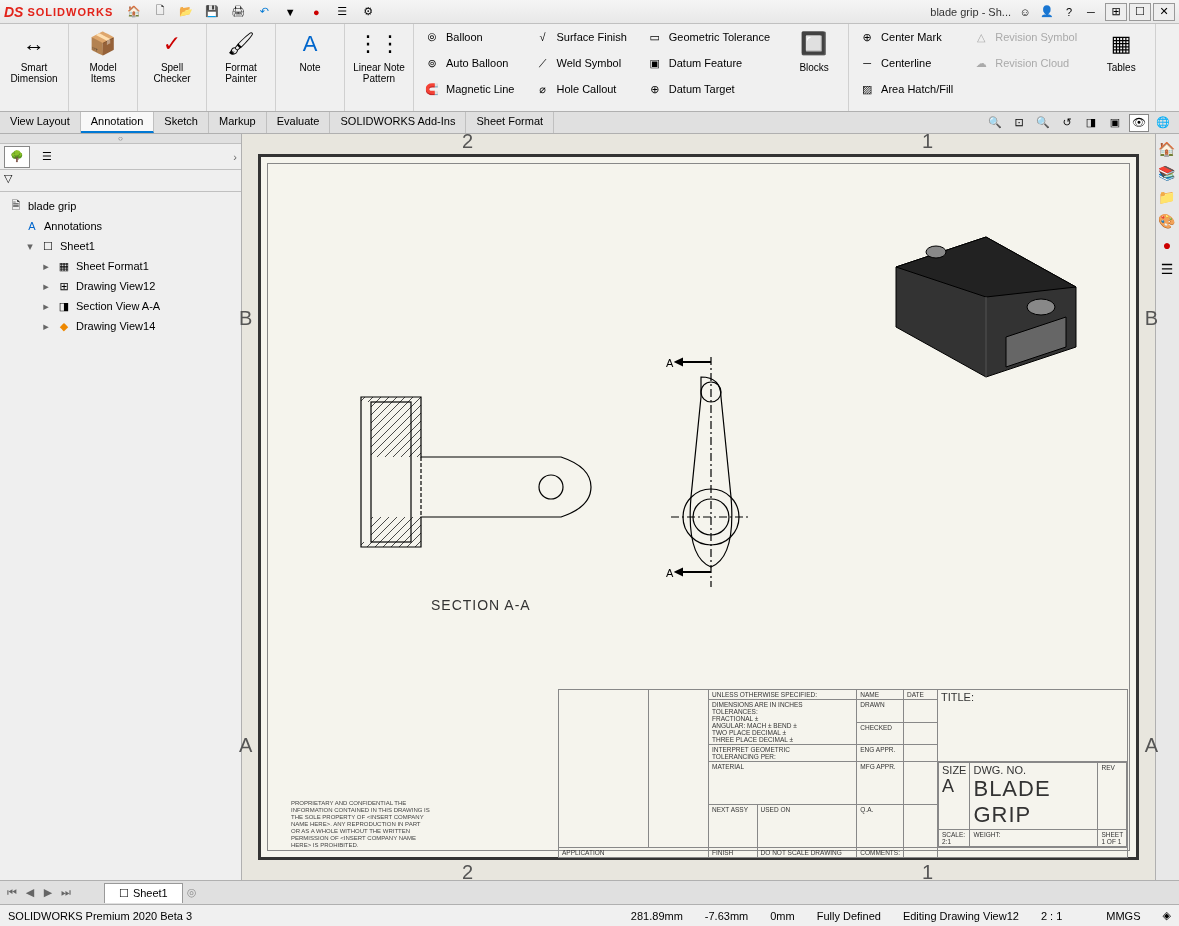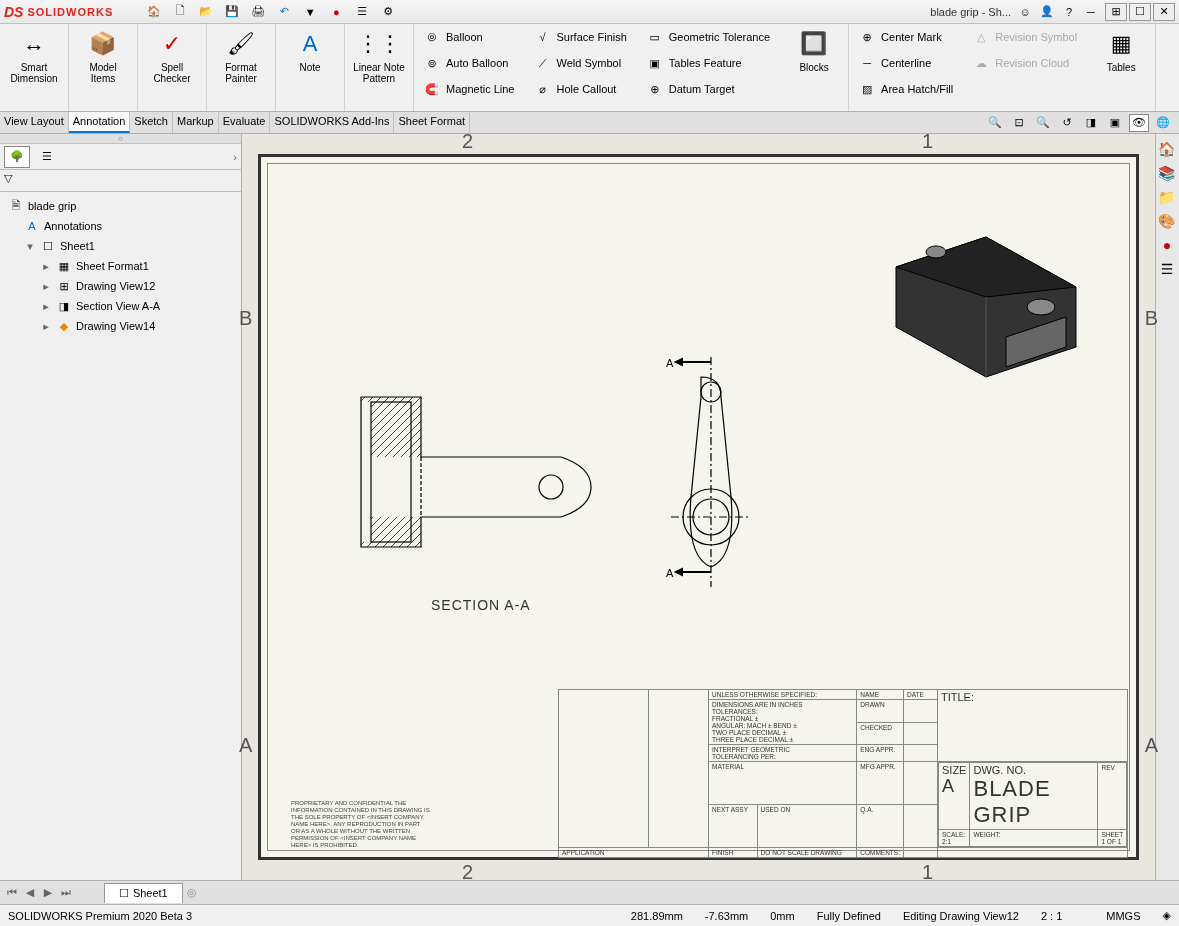--- a/index.html
+++ b/index.html
@@ -1,18 +1,18 @@
 <!DOCTYPE html>
 <html><head>
 <meta charset="utf-8">
 <style>
 * { margin:0; padding:0; box-sizing:border-box; font-family:"Segoe UI",Arial,sans-serif; font-size:11px; }
 body { width:1179px; height:926px; background:#e8e8e8; overflow:hidden; display:flex; flex-direction:column; }
 .titlebar { height:24px; background:linear-gradient(#f5f5f5,#e8e8e8); display:flex; align-items:center; padding:0 4px; border-bottom:1px solid #c0c0c0; }
-.logo { display:flex; align-items:center; gap:4px; margin-right:20px; }
+.logo { display:flex; align-items:center; gap:4px; }
 .logo-ds { color:#e2231a; font-weight:bold; font-size:14px; font-style:italic; }
 .logo-text { color:#e2231a; font-weight:bold; font-size:11px; letter-spacing:1px; }
 .menubar { display:flex; gap:2px; }
 .menu-item { padding:3px 8px; cursor:pointer; }
 .menu-item.selected { background:#fff; border:1px solid #999; }
 .title-right { margin-left:auto; display:flex; align-items:center; gap:6px; }
 .ticon { width:16px; height:16px; display:inline-flex; align-items:center; justify-content:center; }
 .doc-title { color:#333; }
 .winbtns { display:flex; gap:2px; }
 .winbtn { width:22px; height:18px; display:flex; align-items:center; justify-content:center; border:1px solid #999; background:#eee; }
@@ -23,21 +23,21 @@
 .rgroup { display:flex; flex-direction:column; align-items:center; padding:4px 6px; border-right:1px solid #d0d0d0; }
 .rbig { display:flex; flex-direction:column; align-items:center; width:56px; cursor:pointer; }
 .rbig .ricon { width:32px; height:32px; display:flex; align-items:center; justify-content:center; font-size:22px; margin-bottom:2px; }
 .rbig-label { text-align:center; font-size:10px; line-height:11px; }
 .rcol { display:flex; flex-direction:column; gap:4px; padding:2px 6px; }
 .ritem { display:flex; align-items:center; gap:6px; height:22px; cursor:pointer; padding:0 4px; }
 .ritem .ri { width:16px; height:16px; display:flex; align-items:center; justify-content:center; }
 .ritem.disabled { color:#aaa; }
 
 .tabbar { height:22px; background:#e0e0e0; display:flex; border-bottom:1px solid #b0b0b0; }
-.tab { padding:3px 4px; border-right:1px solid #c0c0c0; cursor:pointer; }
+.tab { padding:3px 10px; border-right:1px solid #c0c0c0; cursor:pointer; }
 .tab.active { background:#f8f8f8; border-bottom:2px solid #0078d4; }
 .view-toolbar { margin-left:auto; display:flex; align-items:center; gap:4px; padding:0 6px; }
 .vbtn { width:20px; height:18px; display:flex; align-items:center; justify-content:center; }
 
 .main { flex:1; display:flex; overflow:hidden; }
 .sidebar { width:242px; background:#efefef; border-right:1px solid #b0b0b0; display:flex; flex-direction:column; }
 .sb-toggle { height:10px; background:#e0e0e0; border-bottom:1px solid #c0c0c0; display:flex; justify-content:center; align-items:center; font-size:8px; color:#666; }
 .sb-tabs { height:26px; display:flex; align-items:center; gap:4px; padding:0 4px; border-bottom:1px solid #c0c0c0; }
 .sb-tab { width:26px; height:22px; display:flex; align-items:center; justify-content:center; border:1px solid transparent; }
 .sb-tab.active { background:#fff; border:1px solid #888; }
@@ -179,21 +179,21 @@
         <span>Hole Callout</span>
       </div>
   </div>
   <div class="rcol">
     <div class="ritem">
         <span class="ri">▭</span>
         <span>Geometric Tolerance</span>
       </div>
     <div class="ritem">
         <span class="ri">▣</span>
-        <span>Tables Feature</span>
+        <span>Datum Feature</span>
       </div>
     <div class="ritem">
         <span class="ri">⊕</span>
         <span>Datum Target</span>
       </div>
   </div>
   <div class="rgroup">
     <div class="rbig">
         <span class="ricon">🔲</span>
         <span class="rbig-label">Blocks</span>

